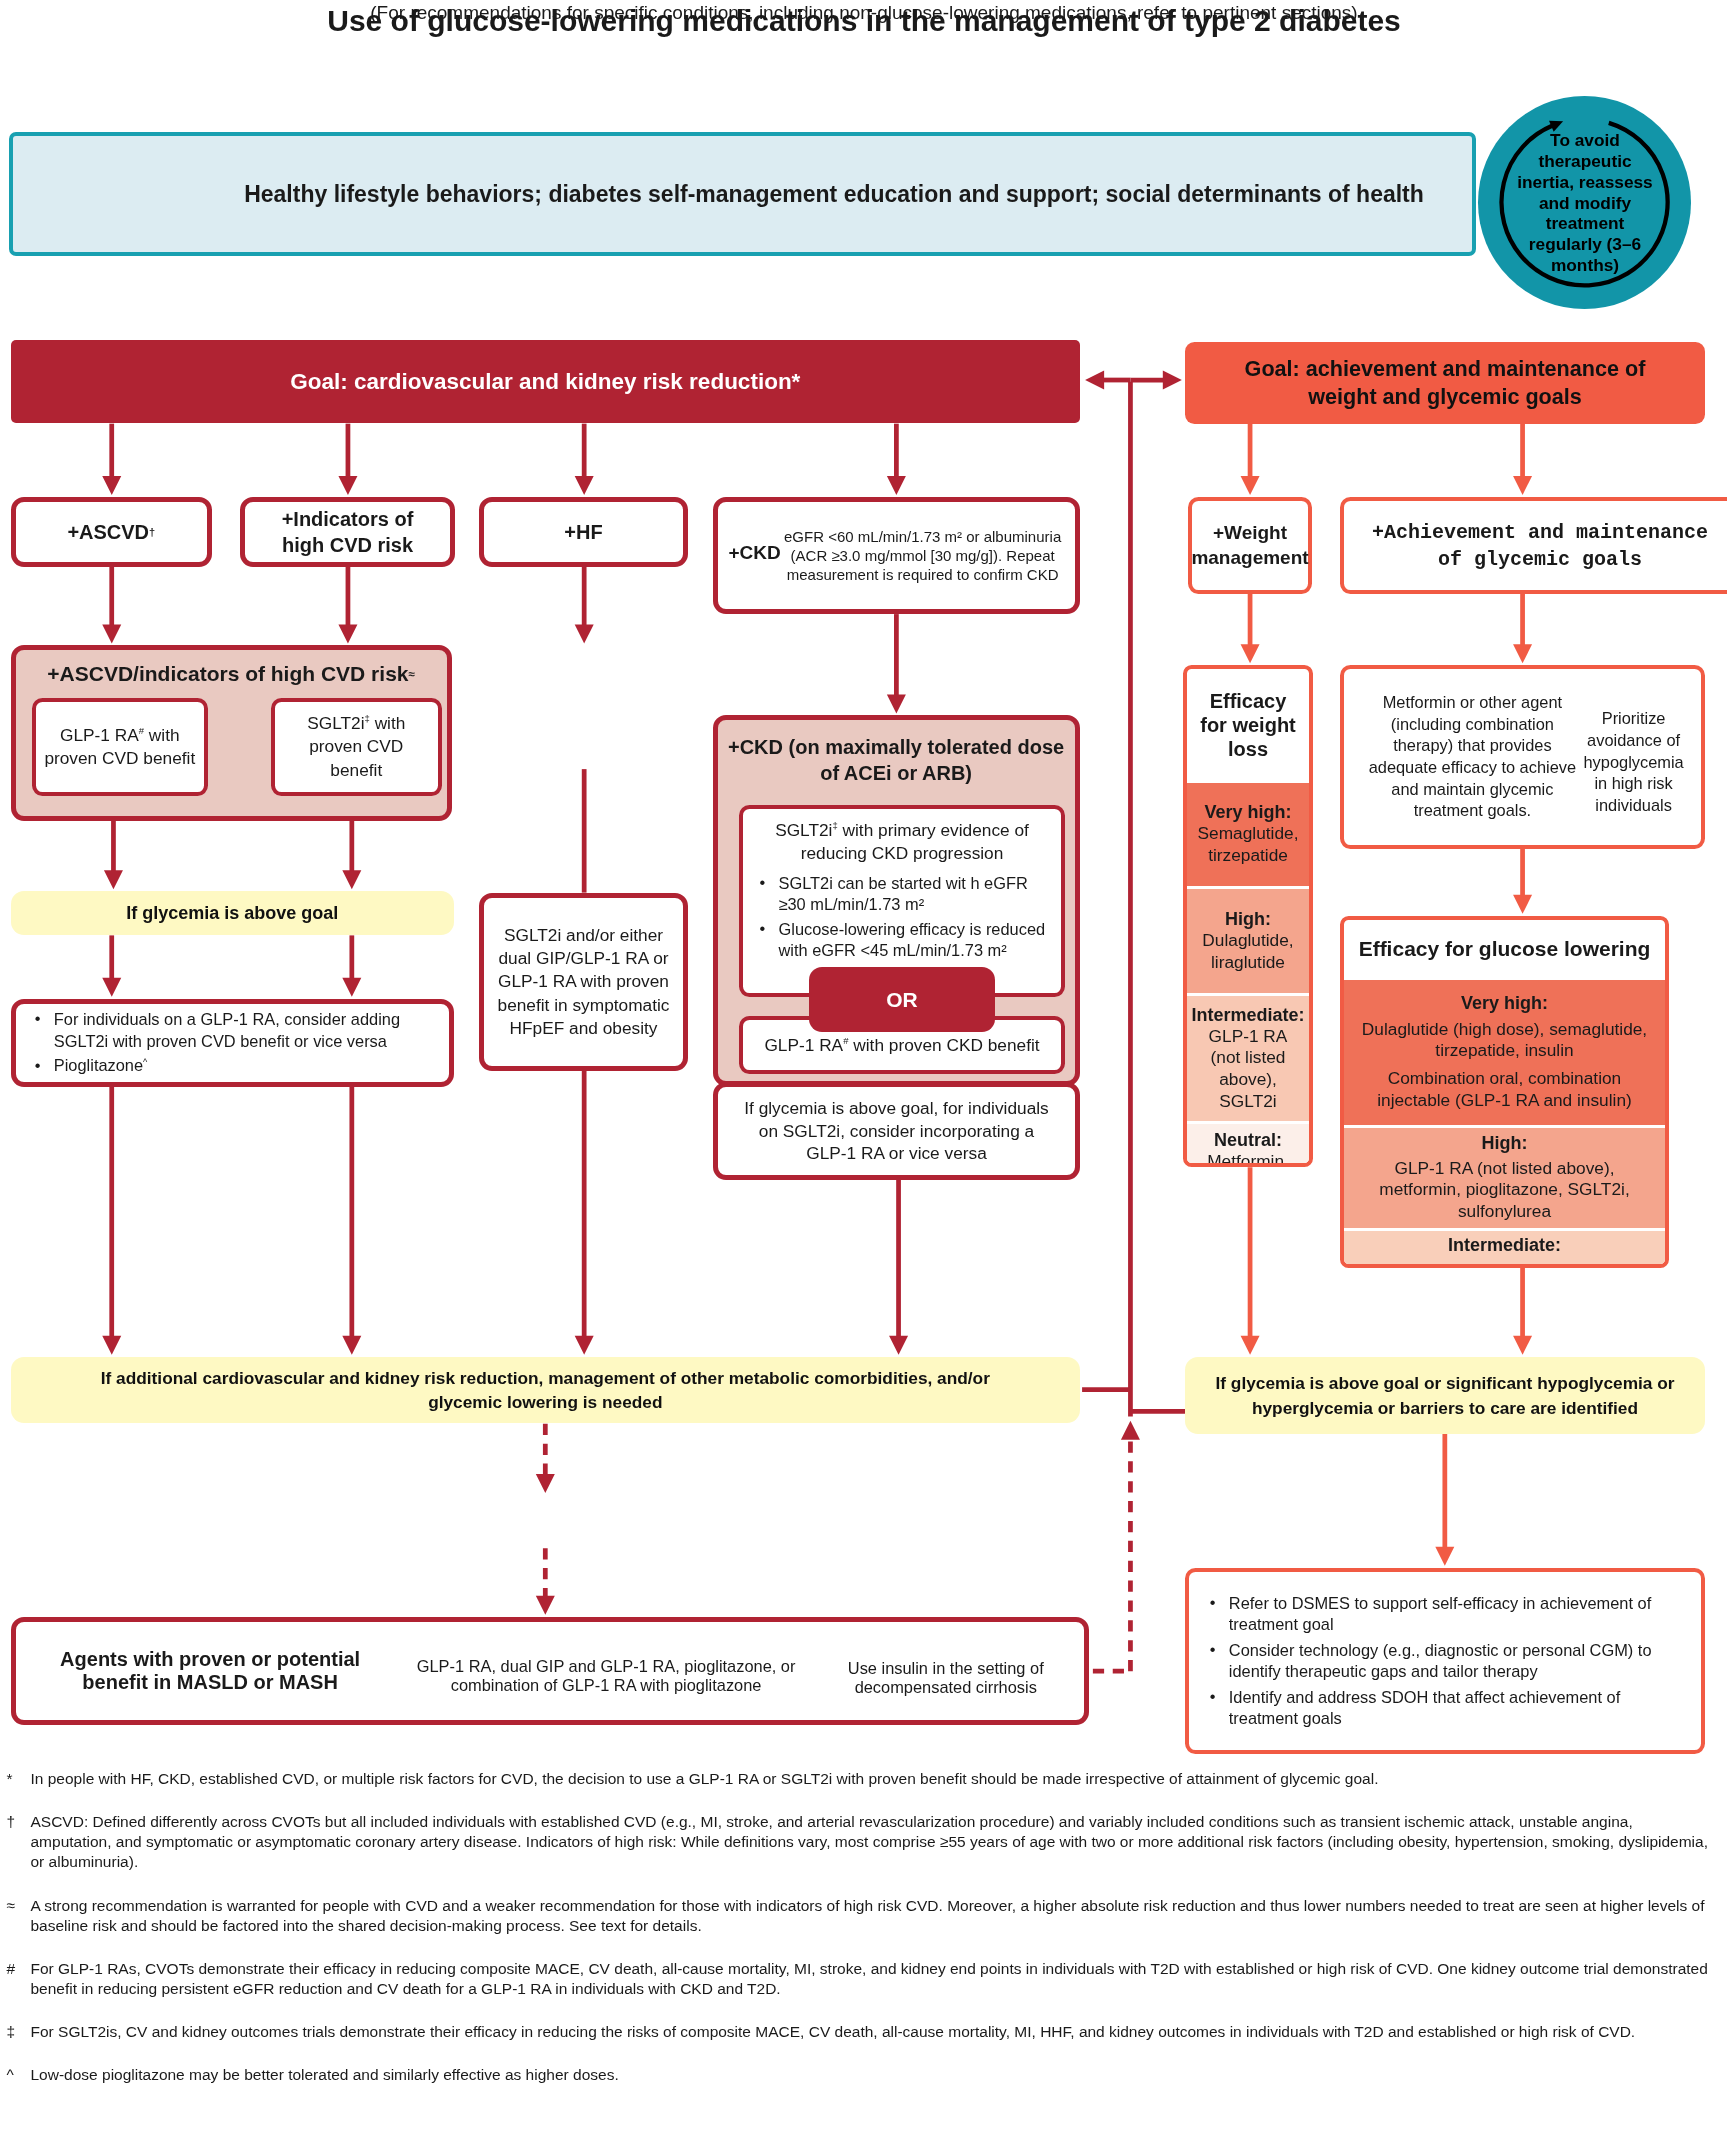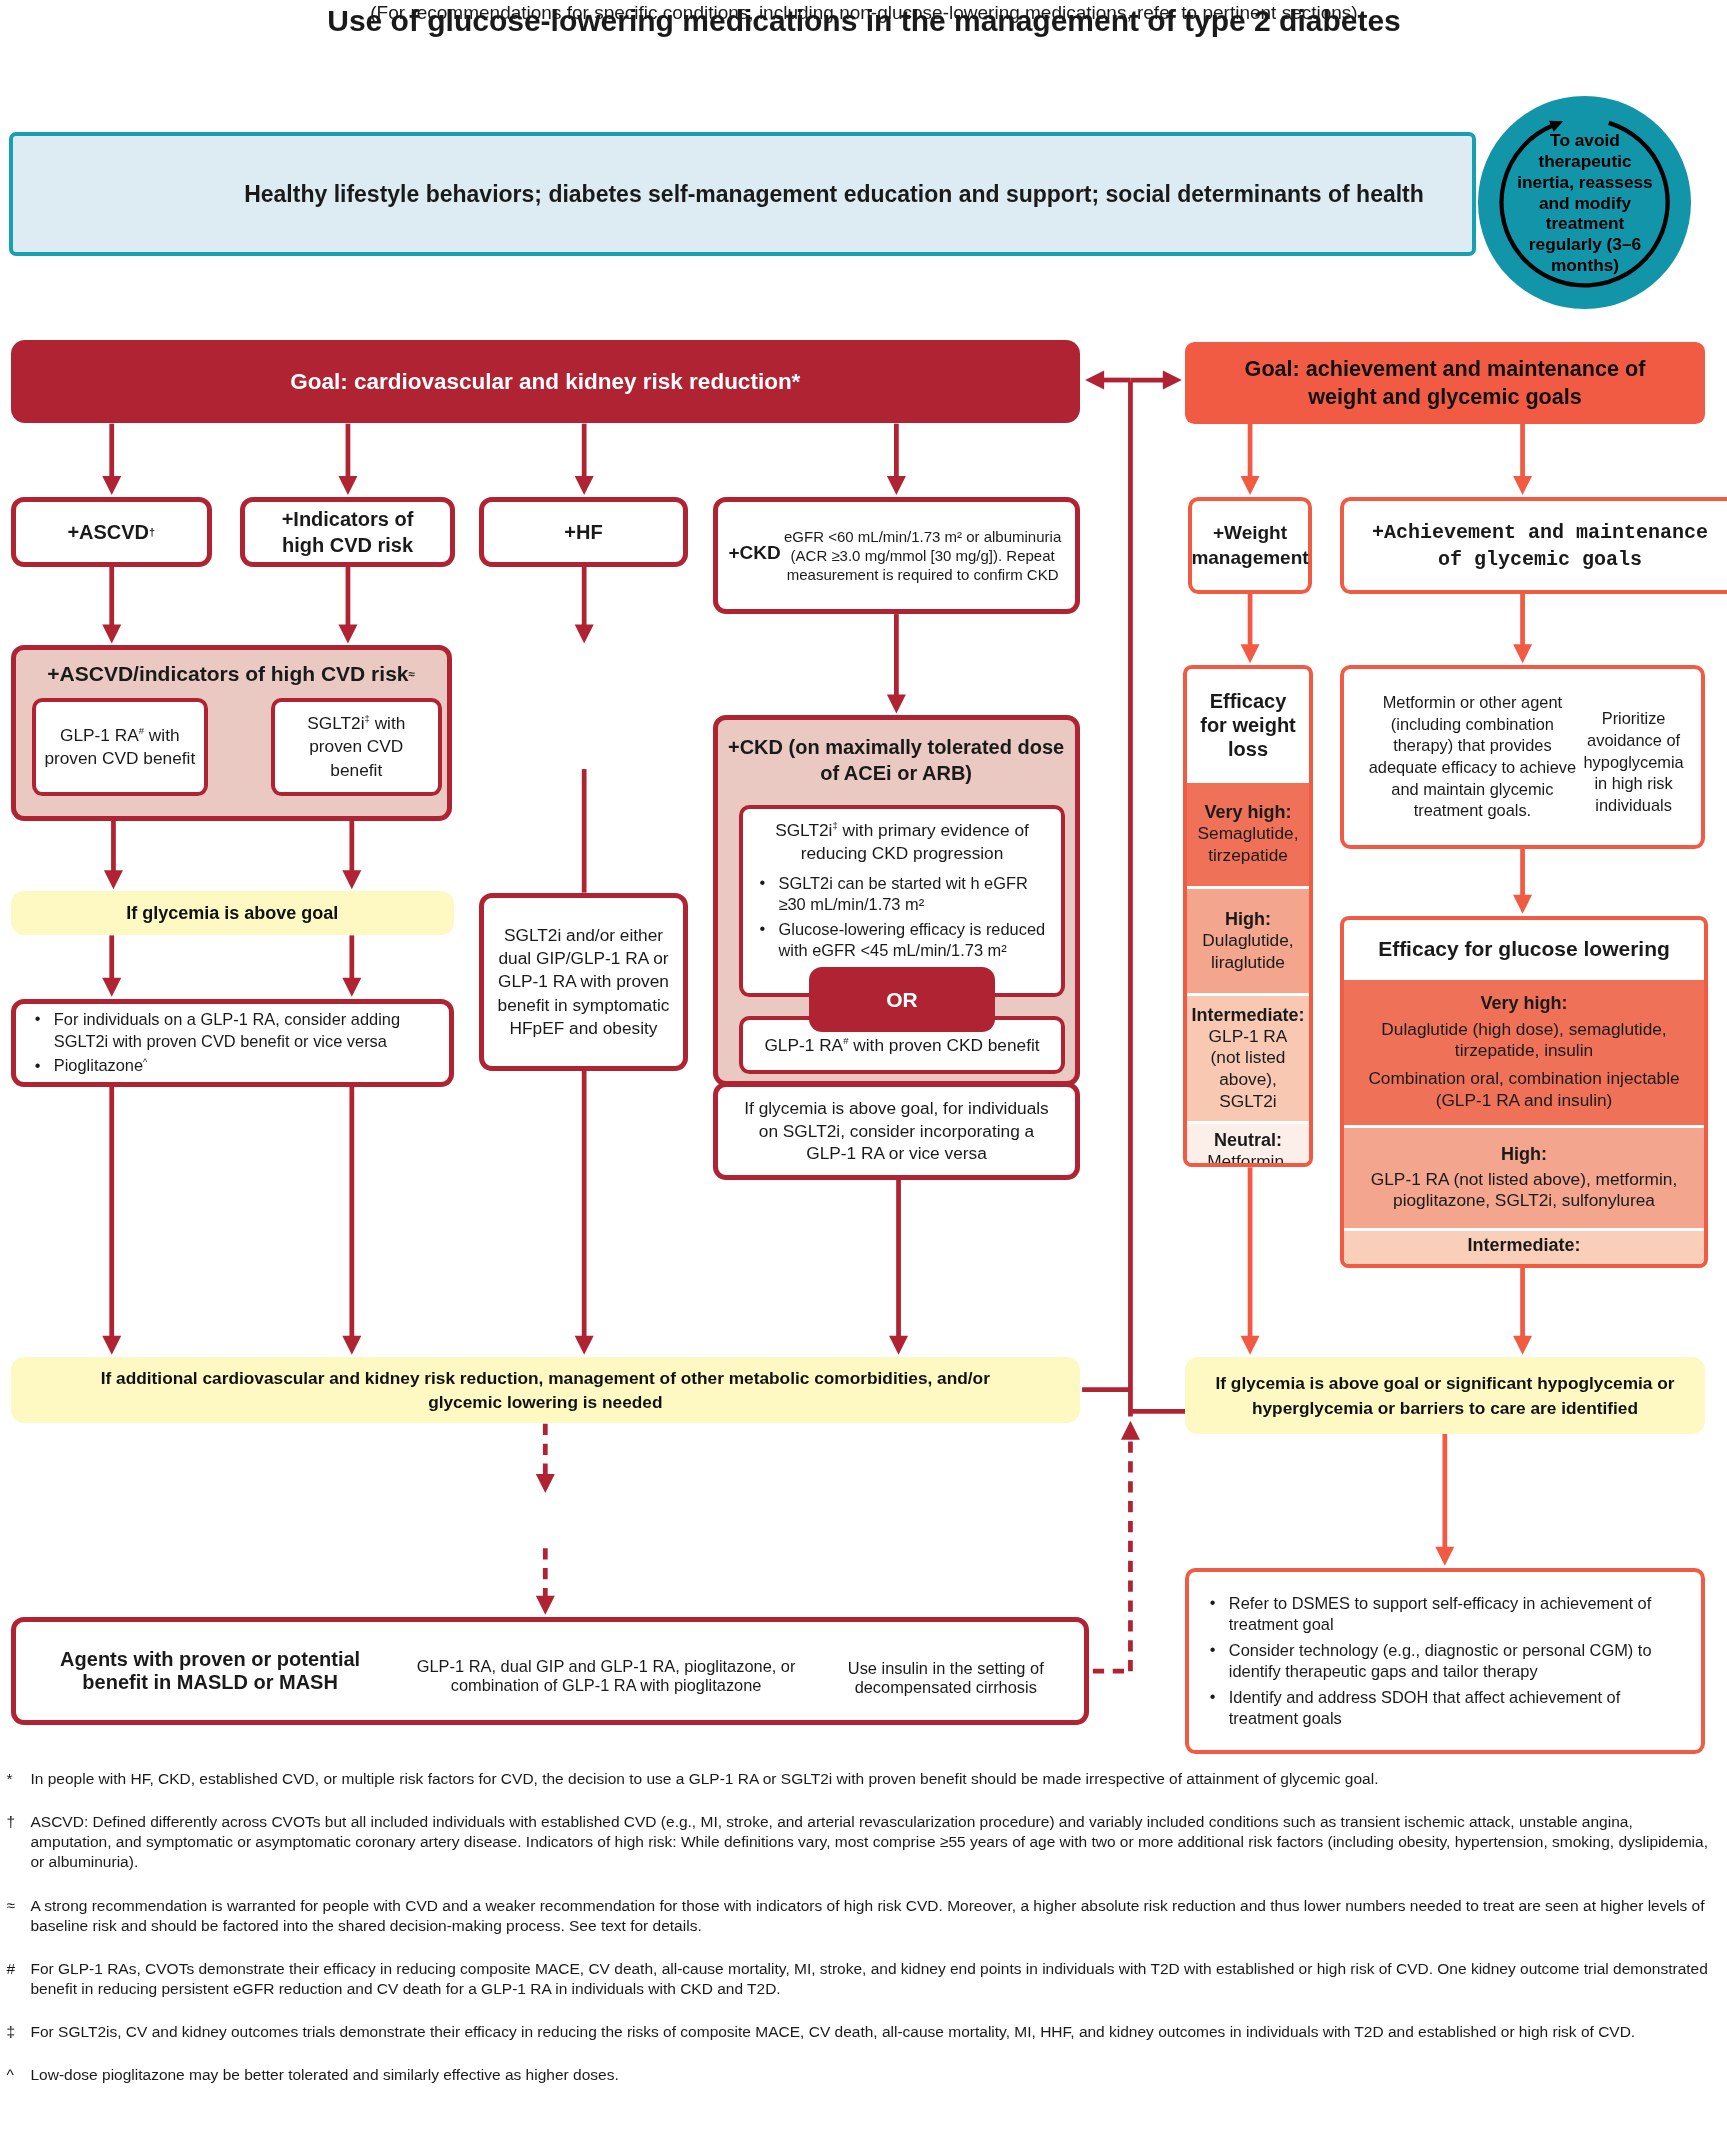--- a/index.html
+++ b/index.html
@@ -93,21 +93,21 @@
         <marker id="ab" markerUnits="userSpaceOnUse" markerWidth="44" markerHeight="44" refX="4" refY="16" orient="auto">
           <path d="M2,2 L32,16 L2,30 Z" fill="#000"></path>
         </marker>
       </defs>
       <path d="M 307 63 A 195 195 0 1 1 174 70" fill="none" stroke="#000" stroke-width="10" marker-end="url(#ab)"></path>
     </svg>
     <div class="abs flexc" style="left:35px;top:39px;width:144px;height:136px;font-size:17.3px;font-weight:700;line-height:1.2;color:#000;">To avoid therapeutic inertia, reassess and modify treatment regularly (3–6 months)</div>
   </div>
 
   <div class="abs flexc node" style="left:10.8px;top:340px;width:1069px;height:83px;background:#b02333;
-       border-radius:14px;color:#fff;font-size:22.5px;font-weight:700;">Goal: cardiovascular and kidney risk reduction*</div>
+       border-radius:5px;color:#fff;font-size:22.5px;font-weight:700;">Goal: cardiovascular and kidney risk reduction*</div>
   <div class="abs flexc node" style="left:1185px;top:342px;width:520px;height:82px;background:#f15b44;
        border-radius:9.5px;color:#111;font-size:21.6px;font-weight:700;line-height:1.3;padding:0 26px;">Goal: achievement and maintenance of weight and glycemic goals</div>
 
   <div class="abs flexc rbox node" style="left:10.8px;top:497px;width:201px;height:70px;font-size:20px;font-weight:700;">
     <span>+ASCVD</span>
       <sup>†</sup>
   </div>
   <div class="abs flexc rbox node" style="left:240px;top:497px;width:215px;height:70px;font-size:20px;font-weight:700;line-height:1.3;padding:0 13px;">+Indicators of high CVD risk</div>
   <div class="abs flexc rbox node" style="left:479px;top:497px;width:209px;height:70px;font-size:20px;font-weight:700;">+HF</div>
   <div class="abs col rbox node" style="left:713px;top:497px;width:367px;height:117px;padding:7px 10.4px;">
@@ -180,21 +180,21 @@
       <div class="b" style="font-size:18px;">Neutral:</div>
       <div style="font-size:17.3px;line-height:1.25;">Metformin, DPP-4i</div>
     </div>
   </div>
 
   <div class="abs col obox node" style="left:1340px;top:665px;width:365px;height:184px;padding:10.4px 17.3px;">
     <div style="font-size:16.4px;line-height:1.32;">Metformin or other agent (including combination therapy) that provides adequate efficacy to achieve and maintain glycemic treatment goals.</div>
     <div style="font-size:16.4px;line-height:1.32;margin-top:11.2px;">Prioritize avoidance of hypoglycemia in high risk individuals</div>
   </div>
 
-  <div class="abs node" style="left:1340px;top:916px;width:368px;height:352px;background:#fff;
+  <div class="abs node" style="left:1340px;top:916px;width:329px;height:352px;background:#fff;
        border:4.3px solid #f15b44;border-radius:8.6px;overflow:hidden;display:flex;flex-direction:column;">
     <div class="sec" style="border-top:none;height:45px;font-size:21px;font-weight:700;">Efficacy for glucose lowering</div>
     <div class="sec" style="background:#ef7158;height:136px;padding:4.3px 13px;">
       <div class="b" style="font-size:18px;margin-bottom:4.3px;">Very high:</div>
       <div style="font-size:17.3px;line-height:1.25;">Dulaglutide (high dose), semaglutide, tirzepatide, insulin</div>
       <div style="font-size:17.3px;line-height:1.25;margin-top:6px;">Combination oral, combination injectable (GLP-1 RA  and insulin)</div>
     </div>
     <div class="sec" style="background:#f4a58d;height:92px;padding:4.3px 11.2px;">
       <div class="b" style="font-size:18px;margin-bottom:3.5px;">High:</div>
       <div style="font-size:17.3px;line-height:1.25;">GLP-1 RA (not listed above), metformin, pioglitazone, SGLT2i, sulfonylurea</div>

